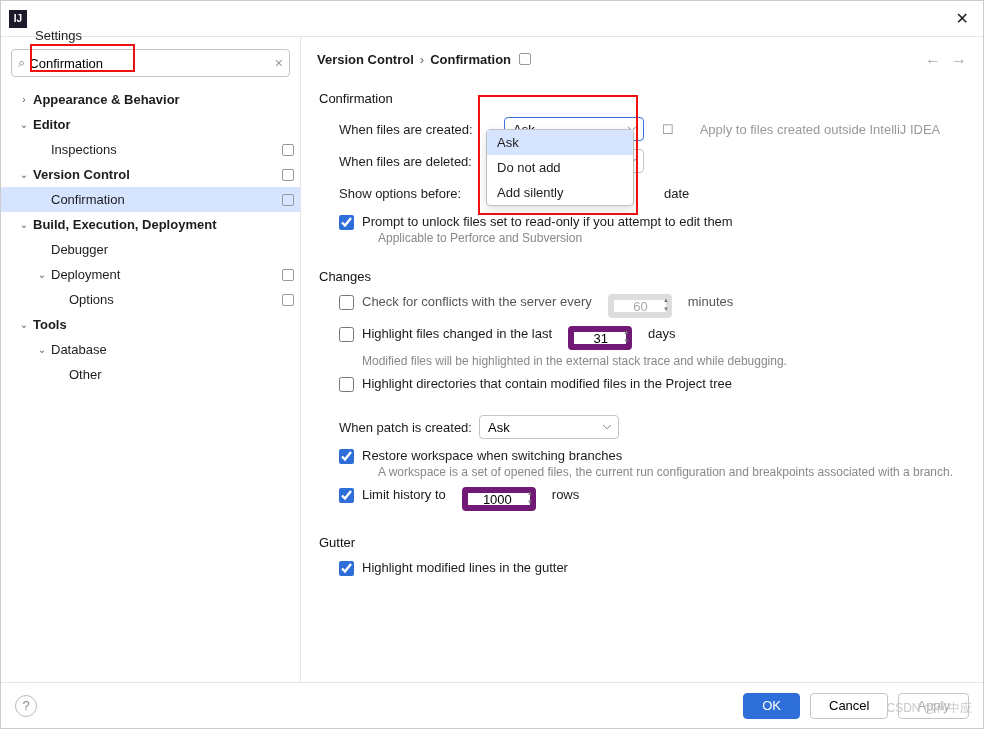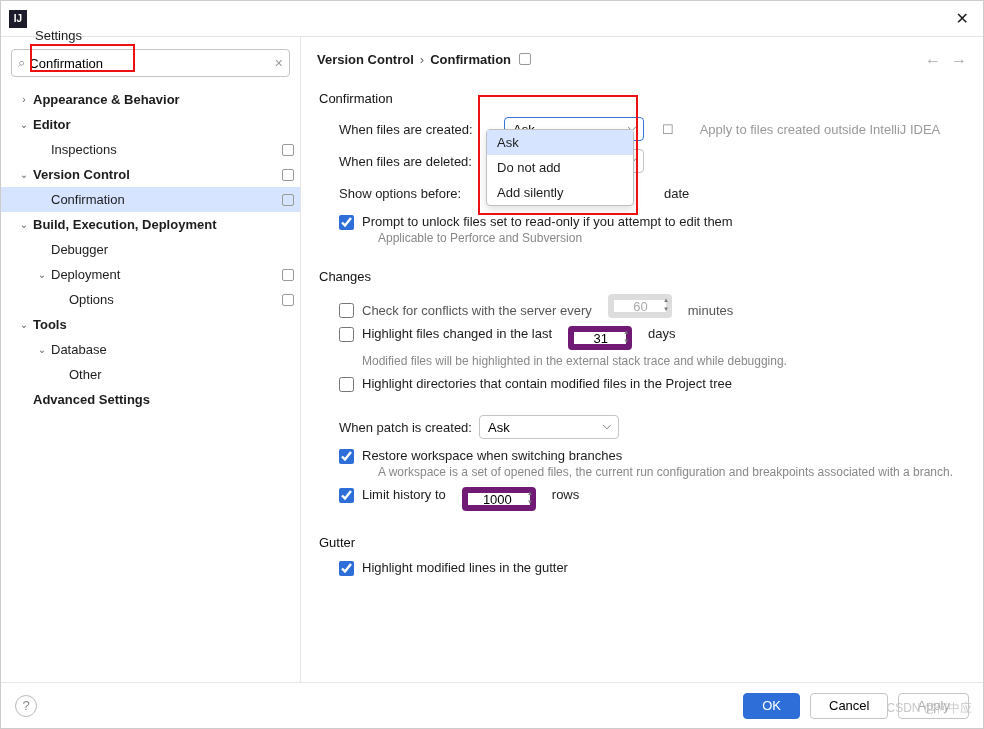--- a/index.html
+++ b/index.html
@@ -47,21 +47,21 @@
 .ck .ck-body { flex:1; }
 .hint { color:#888; font-size:12px; margin-top:2px; margin-left:16px; }
 .hint-indent { margin-left:43px; color:#888; font-size:12px; margin-bottom:8px; }
 .muted-check { color:#888; }
 .apply-label { color:#999; margin-left:26px; }
 .num-input { width:64px; height:24px; border:6px solid #701a75; border-radius:4px; padding:0 18px 0 6px; text-align:right; font-size:13px; }
 .num-wrap { position:relative; display:inline-block; }
 .num-wrap::after { content:"▴\A▾"; white-space:pre; position:absolute; right:4px; top:1px; font-size:7px; color:#777; line-height:9px; }
 .unit { margin-left:8px; }
 .disabled input, .disabled .num-input { color:#aaa; border-color:#ddd; }
-.disabled { color:#555;align-items:flex-end; }
+.disabled { color:#555; }
 .dropdown-open { position:absolute; border:1px solid #bfbfbf; background:#fff; box-shadow:0 4px 10px rgba(0,0,0,0.12); border-radius:4px; width:148px; z-index:10; }
 .dropdown-open .opt { padding:5px 10px; cursor:pointer; }
 .dropdown-open .opt.sel { background:#d6e4ff; }
 .redbox-combo { position:absolute; border:2px solid #e11; pointer-events:none; z-index:11; }
 .footer { height:46px; border-top:1px solid #e5e5e5; display:flex; align-items:center; padding:0 14px; gap:10px; }
 .help-btn { width:22px; height:22px; border:1.5px solid #bbb; border-radius:50%; display:flex; align-items:center; justify-content:center; color:#888; font-size:13px; cursor:pointer; }
 .spacer { flex:1; }
 .btn { height:26px; padding:0 18px; border-radius:4px; font-size:13px; cursor:pointer; }
 .btn-primary { background:#2e6ed9; border:1px solid #2e6ed9; color:#fff; }
 .btn-default { background:#fff; border:1px solid #c4c4c4; }
@@ -132,24 +132,20 @@
           <span class="tree-label bold">Tools</span>
         </div>
       <div class="tree-row lvl1">
           <span class="tree-arrow">⌄</span>
           <span class="tree-label">Database</span>
         </div>
       <div class="tree-row lvl2">
           <span class="tree-arrow"></span>
           <span class="tree-label">Other</span>
         </div>
-      <div class="tree-row lvl0">
-          <span class="tree-arrow"></span>
-          <span class="tree-label bold">Advanced Settings</span>
-        </div>
     </div>
   </div>
 
   <div class="content">
     <div class="content-header">
       <span class="crumb">Version Control</span>
       <span class="crumb-sep">›</span>
       <span class="crumb">Confirmation</span>
       <span class="hdr-badge"></span>
       <div class="nav-arrows">

